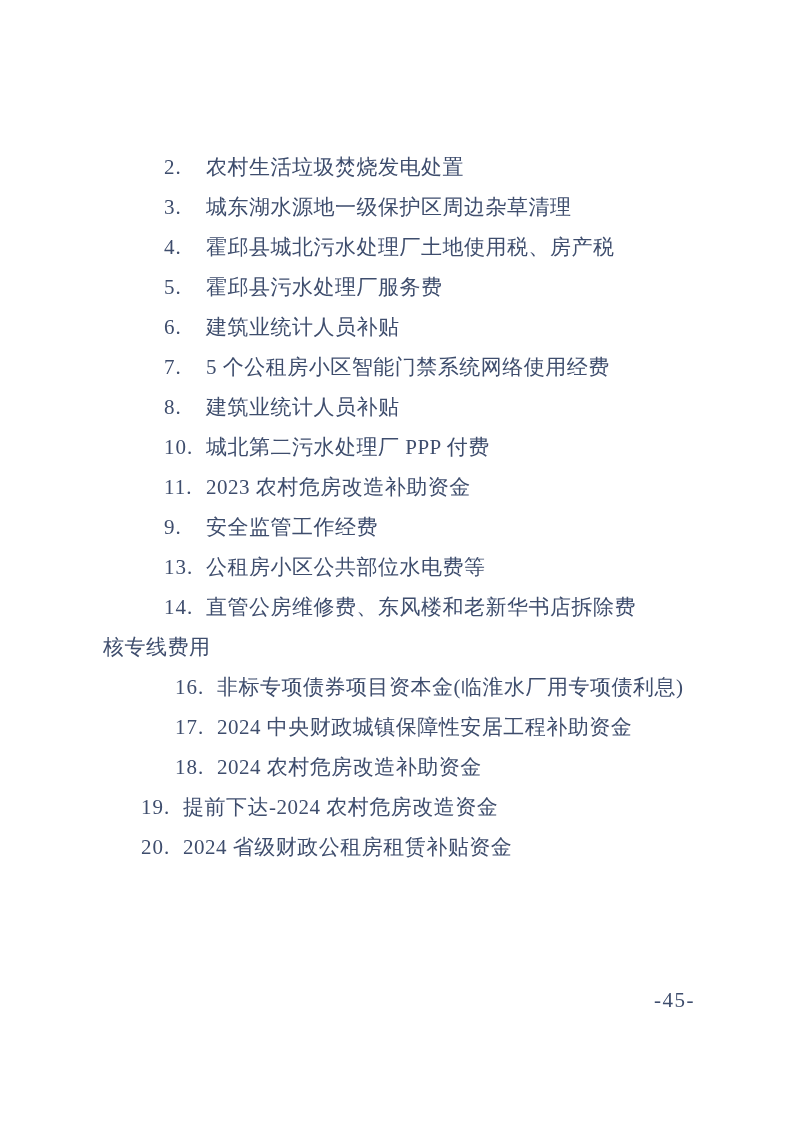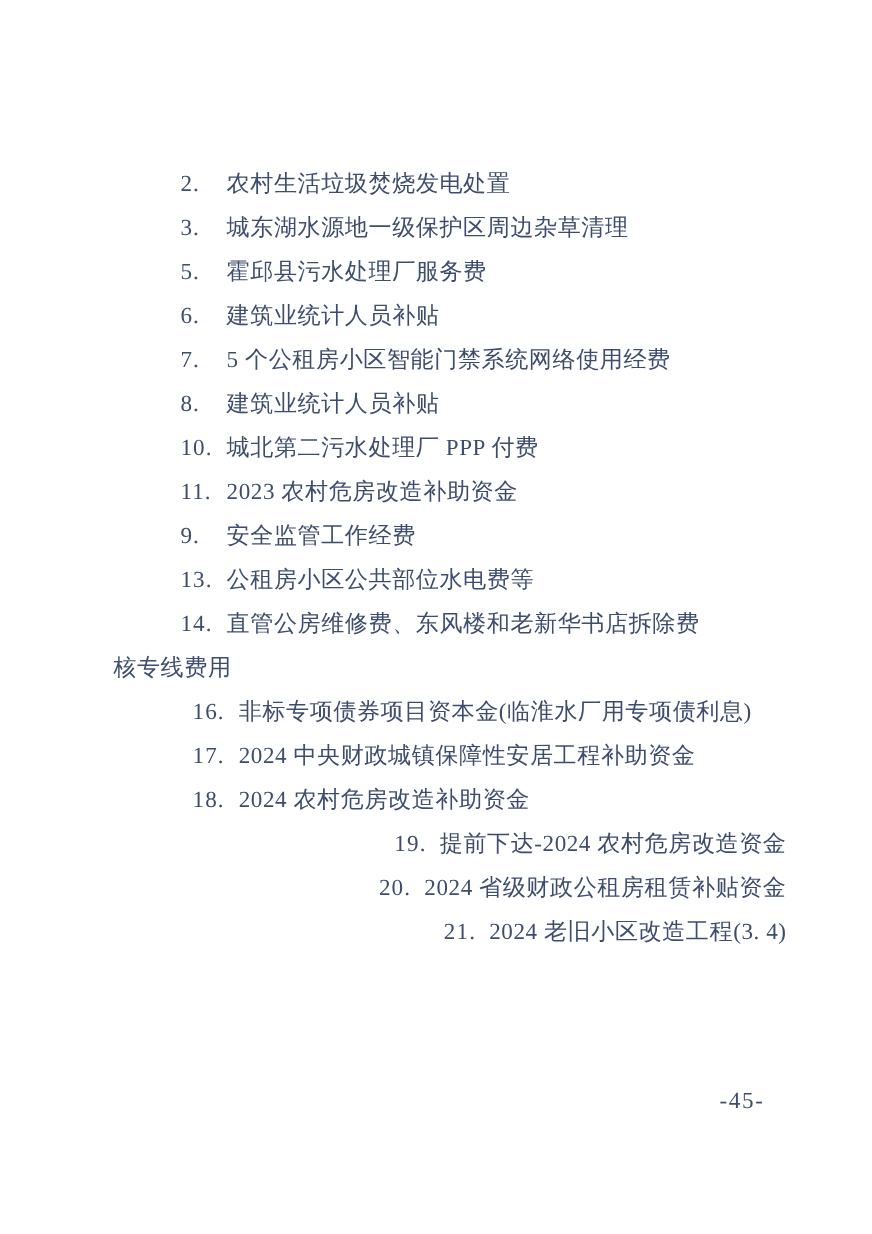--- a/index.html
+++ b/index.html
@@ -25,21 +25,21 @@
   }
   .line {
     height: 40px;
     line-height: 40px;
     font-size: 21px;
     letter-spacing: 0.5px;
     white-space: nowrap;
   }
   .indent-normal { padding-left: 61px; }
   .indent-wide   { padding-left: 72px; }
-  .indent-less   { padding-left: 38px; text-align: right; }
+  .indent-less   { padding-left: 38px; }
   .indent-flush  { padding-left: 0; }
   .num {
     display: inline-block;
     min-width: 30px;
     margin-right: 12px;
     letter-spacing: 1px;
   }
   .page-number {
     position: absolute;
     top: 986px;
@@ -53,20 +53,23 @@
 <body>
 
 <div class="page">
   <div class="content">
 
     <div class="line indent-normal">
       <span class="num">2.</span><span>农村生活垃圾焚烧发电处置</span>
     </div>
     <div class="line indent-normal">
       <span class="num">3.</span><span>城东湖水源地一级保护区周边杂草清理</span>
+    </div>
+    <div class="line indent-normal">
+      <span class="num">4.</span><span>霍邱县城北污水处理厂土地使用税、房产税</span>
     </div>
     <div class="line indent-normal">
       <span class="num">5.</span><span>霍邱县污水处理厂服务费</span>
     </div>
     <div class="line indent-normal">
       <span class="num">6.</span><span>建筑业统计人员补贴</span>
     </div>
     <div class="line indent-normal">
       <span class="num">7.</span><span>5 个公租房小区智能门禁系统网络使用经费</span>
     </div>
@@ -99,20 +102,17 @@
     </div>
     <div class="line indent-wide">
       <span class="num">18.</span><span>2024 农村危房改造补助资金</span>
     </div>
     <div class="line indent-less">
       <span class="num">19.</span><span>提前下达-2024 农村危房改造资金</span>
     </div>
     <div class="line indent-less">
       <span class="num">20.</span><span>2024 省级财政公租房租赁补贴资金</span>
     </div>
-    <div class="line indent-less">
-      <span class="num">21.</span><span>2024 老旧小区改造工程(3. 4)</span>
-    </div>
 
   </div>
 
   <div class="page-number">-45-</div>
 </div>
 
 </body></html>

